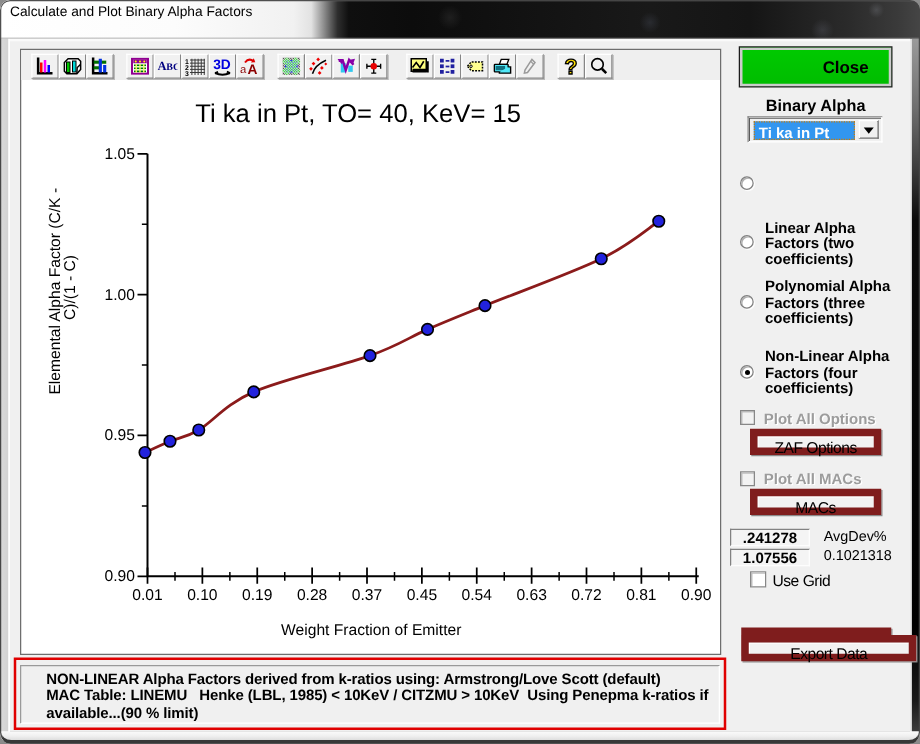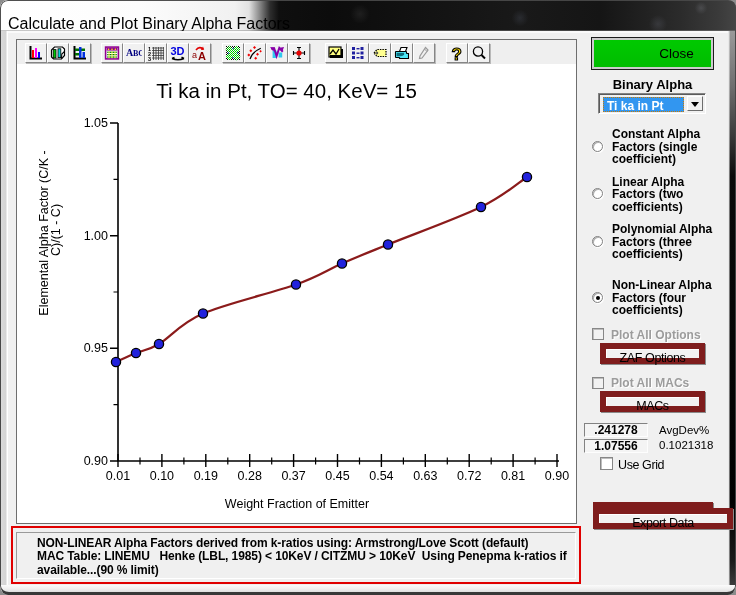--- a/index.html
+++ b/index.html
@@ -7,42 +7,42 @@
 #win { position:absolute; left:0; top:0; width:736px; height:595px; border-radius:8px 8px 9px 9px; overflow:hidden; }
 #titlebar { position:absolute; left:0; top:0; width:736px; height:31px;
   background:
     radial-gradient(circle 14px at 360px 14px, rgba(255,255,255,0.07), rgba(255,255,255,0) 70%),
     radial-gradient(circle 12px at 520px 18px, rgba(150,165,200,0.13), rgba(255,255,255,0) 70%),
     radial-gradient(circle 13px at 658px 24px, rgba(170,175,200,0.14), rgba(255,255,255,0) 70%),
     radial-gradient(circle 9px at 701px 8px, rgba(195,200,215,0.16), rgba(255,255,255,0) 70%),
     linear-gradient(to right, #ffffff 0px, #fcfcfc 140px, #f1f1f1 235px, #e2e2e2 249px, #8e8e8e 259px, #2e2e2e 270px, #0f0f0f 279px, #0c0c0c 330px, #191919 520px, #151515 600px, #2b2b2b 680px, #3a3a3a 718px, #454545 736px);
   box-shadow: inset 0 1px 0 rgba(255,255,255,0.22), inset 0 -1px 0 rgba(130,130,130,0.45);
 }
-#titletext { position:absolute; left:8px; top:15px; font-size:16px; color:#000; }
+#titletext { position:absolute; left:8px; top:4px; font-size:11px; color:#000; }
 #client { position:absolute; left:8px; top:31px; width:720px; height:554px; background:#f0f0f0; box-shadow: inset 0 2px 0 #fafafa; }
 #frameL { position:absolute; left:0; top:31px; width:8px; height:564px;
   background:linear-gradient(to right, #6a6a6a 0px, #6a6a6a 1px, #d9d9d9 1px, #d3d3d3 6px, #ffffff 7px, #ffffff 8px); }
 #frameR { position:absolute; left:728px; top:31px; width:8px; height:564px;
   background:linear-gradient(to bottom, #9a9a9a 0px, #6f6f6f 55px, #3a3a3a 105px, #0a0a0a 145px, #000 470px, #1a1a1a 530px, #4a4a4a 564px);
   box-shadow:inset 1.5px 0 0 #e8e8e8; }
 #frameB { position:absolute; left:0; top:585px; width:736px; height:10px;
   background:linear-gradient(to bottom, #fbfbfb 0px, #efefef 4px, #d8d8d8 8px, #a8a8a8 10px);
   box-shadow:inset 0 -2.5px 0 #303030; }
 #outline { position:absolute; left:0; top:0; width:736px; height:595px; border-radius:8px 8px 9px 9px; border:1px solid rgba(70,70,70,0.95); border-bottom:3px solid #383838; pointer-events:none; z-index:50; }
 
 
 #chartbox { position:absolute; left:16px; top:39px; width:561px; height:485px; background:#fff; border:1px solid #6e6e6e; }
 #toolstrip { position:absolute; left:0; top:0; width:559px; height:24px; background:#efefef; z-index:2; }
 .tbtn { position:absolute; z-index:3; top:3px; width:22px; height:20px; background:#f1f1f1;
   border:1px solid; border-color:#ffffff #868686 #868686 #ffffff; box-shadow:1px 1px 0 #b9b9b9; }
 .tbtn svg { position:absolute; left:2px; top:1px; }
 .tbtn.dis svg { opacity:1; }
 
 
-#closebtn { position:absolute; left:591px; top:36.5px; width:123px; height:33px; background:linear-gradient(#00ca00,#00bc00); border:1.5px solid #1c1c1c; box-shadow:inset 0 0 0 2px #cccccc; color:#000; font-weight:normal; font-size:13.5px; text-align:center; line-height:31px;padding-left:48px; }
+#closebtn { position:absolute; left:591px; top:36.5px; width:123px; height:33px; background:linear-gradient(#00ca00,#00bc00); border:1.5px solid #1c1c1c; box-shadow:inset 0 0 0 2px #cccccc; color:#000; font-weight:bold; font-size:13.5px; text-align:center; line-height:31px;padding-left:48px; }
 #balabel { position:absolute; left:592px; top:77px; width:121px; text-align:center; font-weight:bold; font-size:13px; }
 #combo { position:absolute; left:598px; top:93px; width:108px; height:21px; background:#f0f0f0;
   border:1px solid; border-color:#848484 #ffffff #ffffff #848484; box-shadow:inset 1px 1px 0 #5a5a5a; }
 #combosel { position:absolute; left:4px; top:2.5px; width:81px; height:15px; background:#3296f0; border:1px dotted #cc7a00; }
 #combosel span { position:absolute; left:3px; top:1px; color:#fff; font-weight:bold; font-size:12px; }
 #comboarrow { position:absolute; right:2px; top:2px; width:16px; height:15px; background:#f0f0f0; border:1px solid; border-color:#ffffff #6d6d6d #6d6d6d #ffffff; }
 #comboarrow:after { content:""; position:absolute; left:3px; top:5px; width:0; height:0; border:4px solid transparent; border-top:5px solid #000; }
 
 .radio { position:absolute; width:11px; height:11px; border-radius:50%; background:#fff; border:1px solid #808080; box-shadow:inset 1px 1px 0 #b0b0b0, 1px 1px 0 #fdfdfd; }
 .radio.sel:after { content:""; position:absolute; left:2.5px; top:2.5px; width:4px; height:4px; border-radius:50%; background:#000; }
@@ -308,21 +308,20 @@
   <div id="closebtn">Close</div>
   <div id="balabel">Binary Alpha</div>
   <div id="combo">
     <div id="combosel">
         <span>Ti ka in Pt</span>
       </div>
     <div id="comboarrow"></div>
   </div>
 
   <div class="radio" style="left:592px; top:141px;"></div>
-  <div class="rlabel" style="top:128px;">Constant Alpha<br>Factors (single<br>coefficient)</div>
   <div class="radio" style="left:592px; top:188px;"></div>
   <div class="rlabel" style="top:175.5px;">Linear Alpha<br>Factors (two<br>coefficients)</div>
   <div class="radio" style="left:592px; top:236px;"></div>
   <div class="rlabel" style="top:223px;">Polynomial Alpha<br>Factors (three<br>coefficients)</div>
   <div class="radio sel" style="left:592px; top:292px;"></div>
   <div class="rlabel" style="top:279px;">Non-Linear Alpha<br>Factors (four<br>coefficients)</div>
 
   <div class="cbox" style="left:592px; top:328px;"></div>
   <div class="dislabel" style="left:611px; top:328px;">Plot All Options</div>
   <div class="btn" style="left:600px; top:343px; width:105px; height:21px; line-height:19px;">ZAF Options</div>

